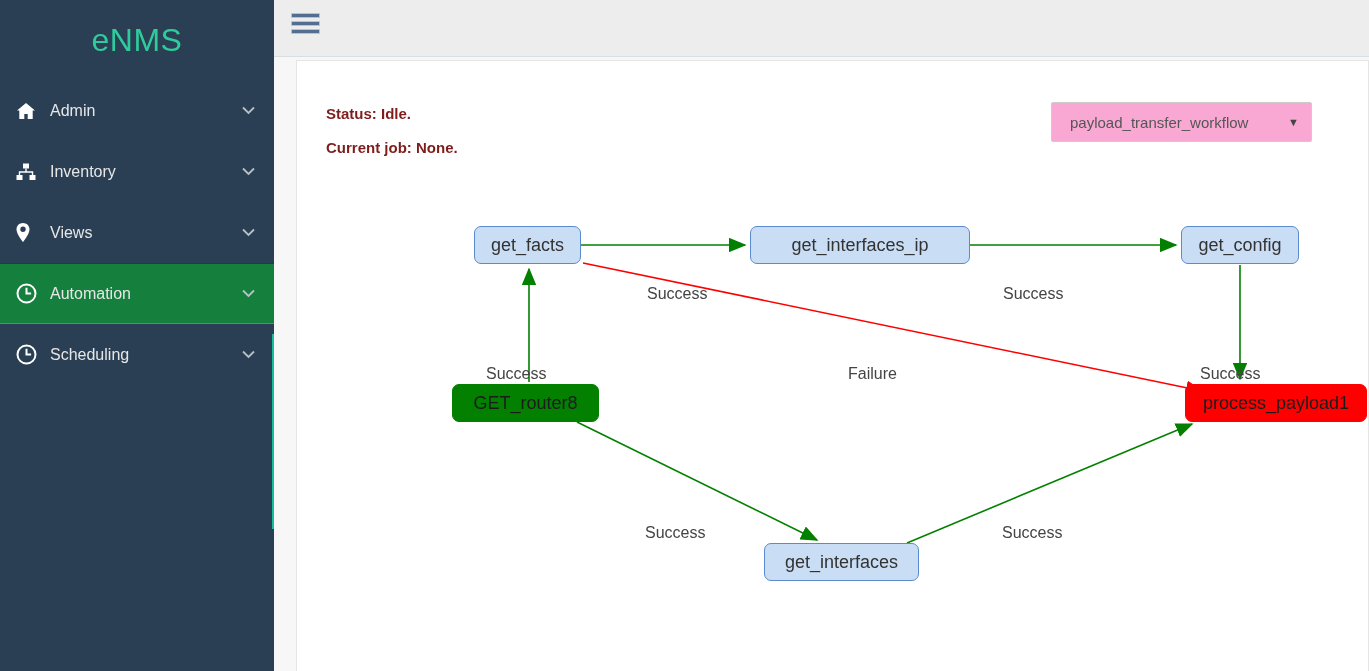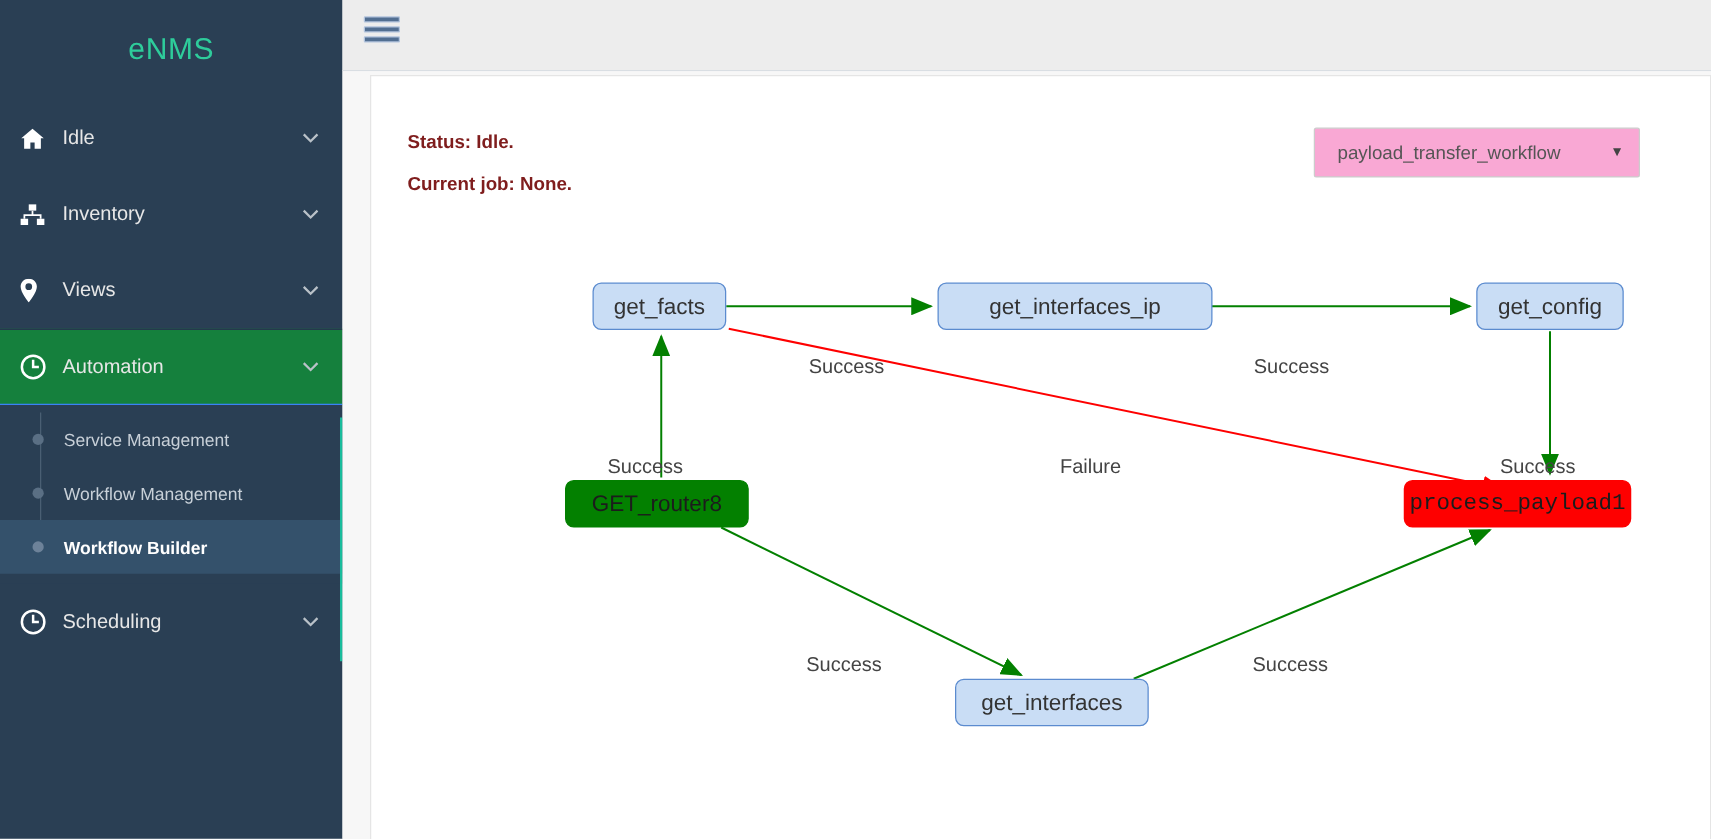--- a/index.html
+++ b/index.html
@@ -15,21 +15,21 @@
   #sidebar {
     position: absolute; left: 0; top: 0;
     width: 274px; height: 671px;
     background: #2a3f54;
     overflow: hidden;
   }
   #brand {
     height: 80px;
     display: flex; align-items: center; justify-content: center;
     color: #2ecc9b;
-    font-size: 24px;
+    font-size: 32px;
     letter-spacing: 0.5px;
   }
   .nav-item {
     height: 61px;
     display: flex; align-items: center;
     padding: 0 18px 0 16px;
     color: #e7e7e7;
     font-size: 16px;
     cursor: pointer;
     position: relative;
@@ -193,21 +193,21 @@
   <div id="brand">
     <span>eNMS</span>
   </div>
 
   <div class="nav-item">
     <span class="ic">
       <svg width="20" height="18" viewBox="0 0 20 18">
           <path d="M10 1 1 8.5h2.3V17h5V12h3.4v5h5V8.5H19z" fill="#fff"></path>
         </svg>
     </span>
-    <span class="lbl">Idle</span>
+    <span class="lbl">Admin</span>
     <span class="chev">
       <svg width="13" height="9" viewBox="0 0 13 9">
           <path d="M1 1.5 6.5 7 12 1.5" stroke="#b9c1c8" stroke-width="1.8" fill="none"></path>
         </svg>
     </span>
   </div>
 
 
   <div class="nav-item">
     <span class="ic">
@@ -248,35 +248,20 @@
         </svg>
     </span>
     <span class="lbl">Automation</span>
     <span class="chev">
       <svg width="13" height="9" viewBox="0 0 13 9">
           <path d="M1 1.5 6.5 7 12 1.5" stroke="#b9c1c8" stroke-width="1.8" fill="none"></path>
         </svg>
     </span>
   </div>
 
-  <div id="submenu">
-    <div class="spine"></div>
-    <div class="sub-item">
-      <span class="dot"></span>
-      <span>Service Management</span>
-    </div>
-    <div class="sub-item">
-      <span class="dot"></span>
-      <span>Workflow Management</span>
-    </div>
-    <div class="sub-item active">
-      <span class="dot"></span>
-      <span>Workflow Builder</span>
-    </div>
-  </div>
 
   <div class="nav-item">
     <span class="ic">
       <svg width="21" height="21" viewBox="0 0 21 21">
           <circle cx="10.5" cy="10.5" r="9" stroke="#fff" stroke-width="2" fill="none"></circle>
           <path d="M10.5 4.8v5.7h4.6" stroke="#fff" stroke-width="2" fill="none"></path>
         </svg>
     </span>
     <span class="lbl">Scheduling</span>
     <span class="chev">
@@ -348,21 +333,21 @@
       </div>
       <div class="node plain" style="left:453px;top:165px;width:220px;height:38px;">
         <span>get_interfaces_ip</span>
       </div>
       <div class="node plain" style="left:884px;top:165px;width:118px;height:38px;">
         <span>get_config</span>
       </div>
       <div class="node ok" style="left:155px;top:323px;width:147px;height:38px;">
         <span>GET_router8</span>
       </div>
-      <div class="node fail" style="left:826px;top:323px;width:182px;height:38px;font-family:Liberation Mono, monospace;">
+      <div class="node fail" style="left:888px;top:323px;width:182px;height:38px;">
         <span>process_payload1</span>
       </div>
       <div class="node plain" style="left:467px;top:482px;width:155px;height:38px;">
         <span>get_interfaces</span>
       </div>
     </div>
 
   </div>
 </div>
 

